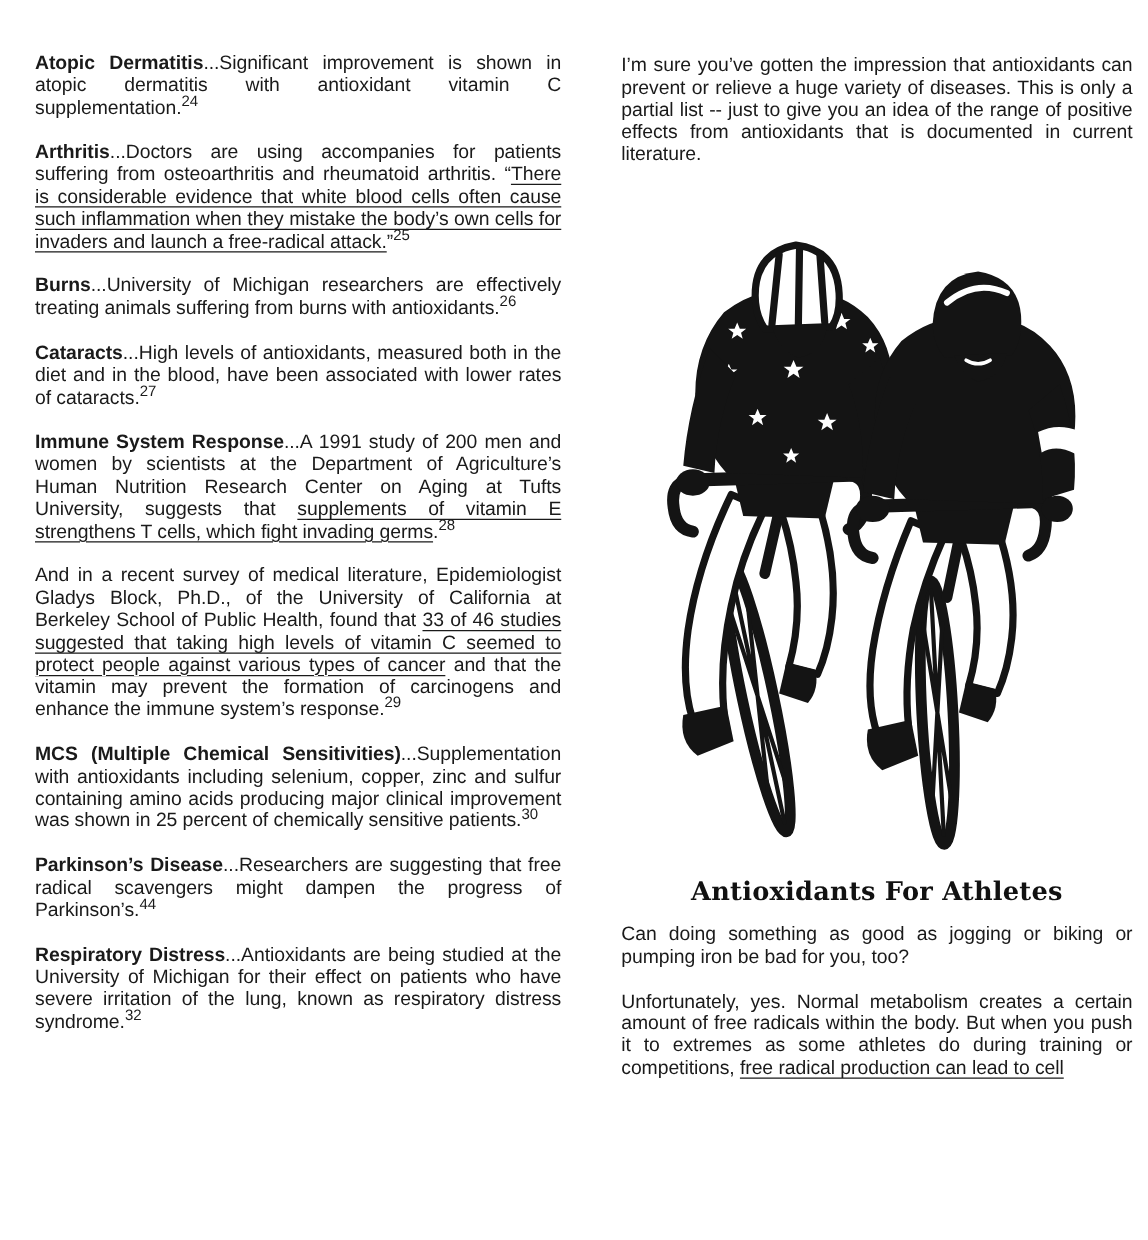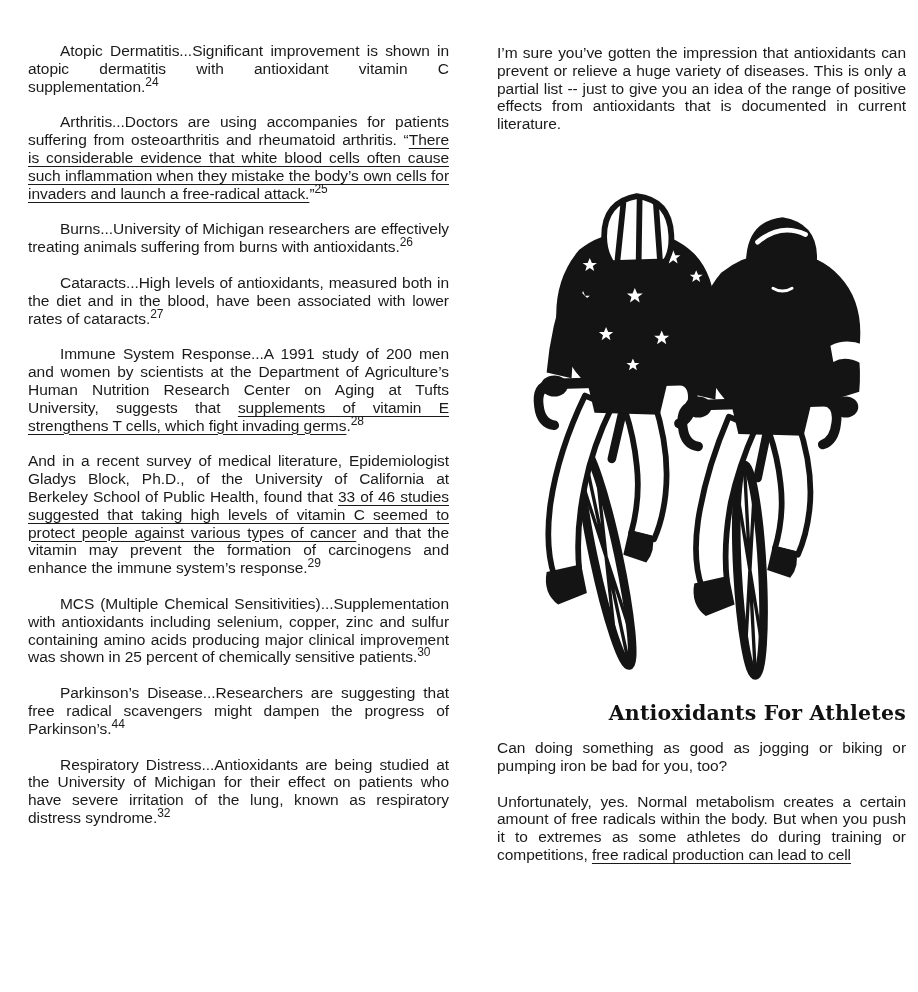--- a/index.html
+++ b/index.html
@@ -9,29 +9,29 @@
     overflow:hidden;
   }
   .col{position:absolute;top:42px;}
   .col-left{left:28px;width:421px;}
   .col-right{left:497px;width:409px;top:44px;}
   p.para{
     margin:0 0 18px;font-size:15.5px;line-height:17.8px;
     text-align:justify;letter-spacing:-0.05px;
   }
   p.para sup{font-size:12px;line-height:0;}
-  .b{font-weight:normal;margin-left:32px;}
+  .b{font-weight:bold;}
   .u{text-decoration:underline;text-decoration-thickness:1.4px;text-underline-offset:2.5px;}
   .illustration{
     width:420px;height:530px;margin:34px 0 4px -6px;position:relative;
   }
   .illustration svg{width:100%;height:100%;}
   .athletes-heading{
     font-family:"DejaVu Serif","Liberation Serif",serif;font-weight:700;
-    font-size:20.5px;text-align:right;margin:2px 0 14px;color:#111;
+    font-size:20.5px;text-align:center;margin:2px 0 14px;color:#111;
     letter-spacing:0.2px;
   }
   .pagenum{
     position:absolute;font-family:"DejaVu Serif","Liberation Serif",serif;
     font-size:12px;color:#222;text-align:center;margin-top:39px;
   }
   .pagenum-left{left:28px;width:421px;top:953px;}
   .pagenum-right{left:497px;width:409px;top:955px;text-align:right;}
 </style>
 </head>

